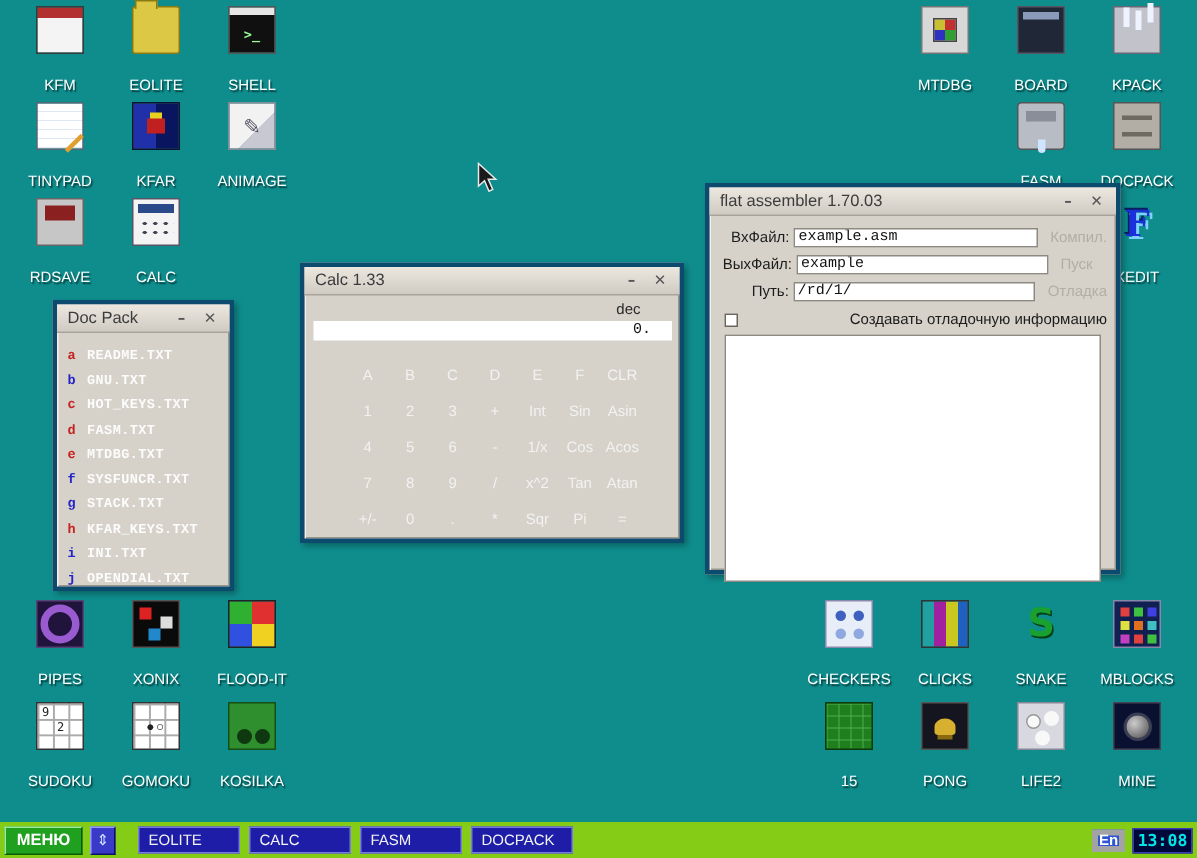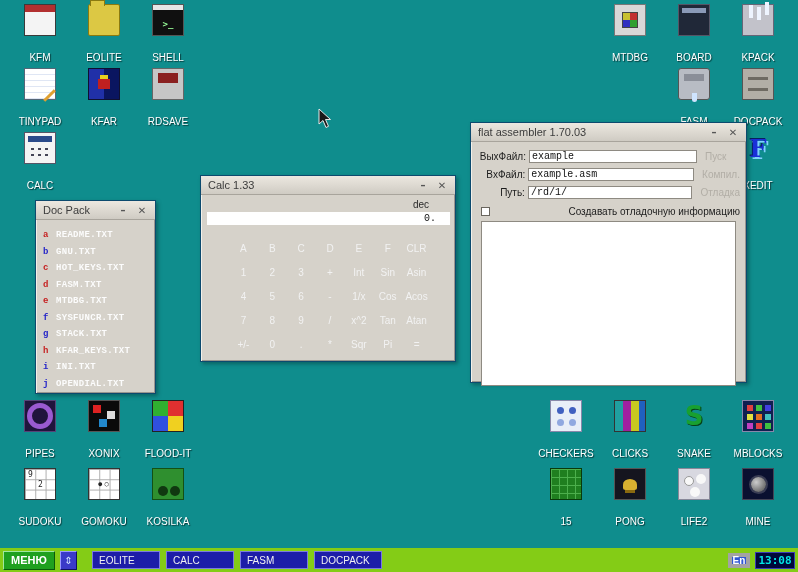--- a/index.html
+++ b/index.html
@@ -67,21 +67,21 @@
   .ic-kosilka::before { content:""; position:absolute; bottom:3px; left:5px; width:10px; height:10px; border-radius:50%; background:#103810; box-shadow:12px 0 0 #103810; }
   .ic-fifteen { background:#1f7f1f; border:1px solid #0a3a0a; background-image:linear-gradient(#4caf4c 1px,transparent 1px),linear-gradient(90deg,#4caf4c 1px,transparent 1px); background-size:8px 8px; }
   .ic-pong { background:#15151f; border:1px solid #555; }
   .ic-pong::before { content:""; width:14px; height:11px; background:#d8b030; border-radius:50% 50% 20% 20%; box-shadow:0 5px 0 -2px #8a6a10; }
   .ic-life2 { background:#d8d8e0; border:1px solid #889; }
   .ic-life2::before { content:""; position:absolute; left:5px; top:7px; width:8px; height:8px; border-radius:50%; background:#f8f8f8; border:1px solid #999; box-shadow:12px -2px 0 #f8f8f8,6px 11px 0 #f8f8f8; }
   .ic-mine { background:#0a1030; border:1px solid #445; }
   .ic-mine::before { content:""; width:15px; height:15px; border-radius:50%; background:radial-gradient(circle at 35% 35%,#ccc,#4a4a4a); box-shadow:0 0 0 2px rgba(130,130,140,.4); }
 
   
-  .window { position:absolute; z-index:10; background:#d6d2ca; border:1px solid #0c4a6e; box-shadow:inset 1px 1px 0 #f4f1ea,inset -1px -1px 0 #9a968e,2px 2px 4px rgba(0,0,0,.3); }
+  .window { position:absolute; z-index:10; background:#d6d2ca; border:3px solid #0c4a6e; box-shadow:inset 1px 1px 0 #f4f1ea,inset -1px -1px 0 #9a968e,2px 2px 4px rgba(0,0,0,.3); }
   .titlebar { height:19px; display:flex; align-items:center; padding:0 7px; background:linear-gradient(180deg,#ece8e0,#cfcbc3); border-bottom:1px solid #a8a49c; font-size:11px; color:#3c3c3c; }
   .titlebar .title { flex:1; white-space:nowrap; }
   .win-btn { width:12px; text-align:center; color:#555; font:bold 10px "DejaVu Sans",sans-serif; margin-left:7px; }
   .win-min::before { content:"–"; }
   .win-close::before { content:"✕"; }
 
   
   .win-docpack { left:35px; top:200px; width:121px; height:194px; }
   .doc-list { padding:7px 6px 0 7px; }
   .doc-row { display:flex; align-items:center; height:16.5px; font:bold 9px "Liberation Mono",monospace; }
@@ -142,20 +142,24 @@
     </div>
     <div class="icon-cell">
       <div class="icon32 ic-tinypad"></div>
       <div class="icon-label">TINYPAD</div>
     </div>
     <div class="icon-cell">
       <div class="icon32 ic-kfar"></div>
       <div class="icon-label">KFAR</div>
     </div>
     <div class="icon-cell">
+      <div class="icon32 ic-animage"></div>
+      <div class="icon-label">ANIMAGE</div>
+    </div>
+    <div class="icon-cell">
       <div class="icon32 ic-rdsave"></div>
       <div class="icon-label">RDSAVE</div>
     </div>
     <div class="icon-cell">
       <div class="icon32 ic-calc"></div>
       <div class="icon-label">CALC</div>
     </div>
   </div>
 
   <div class="icons-tr">
@@ -396,28 +400,28 @@
   </div>
 
   <div class="window win-fasm">
     <div class="titlebar">
       <span class="title">flat assembler 1.70.03</span>
       <span class="win-btn win-min"></span>
       <span class="win-btn win-close"></span>
     </div>
     <div class="fasm-body">
       <div class="fasm-row">
+        <span class="fasm-label">ВхФайл:</span>
+        <input class="fasm-input" value="example.asm" style="">
+        <span class="fasm-action">Компил.</span>
+      </div>
+      <div class="fasm-row">
         <span class="fasm-label">ВыхФайл:</span>
         <input class="fasm-input" value="example" style="">
         <span class="fasm-action">Пуск</span>
-      </div>
-      <div class="fasm-row">
-        <span class="fasm-label">ВхФайл:</span>
-        <input class="fasm-input" value="example.asm" style="">
-        <span class="fasm-action">Компил.</span>
       </div>
       <div class="fasm-row">
         <span class="fasm-label">Путь:</span>
         <input class="fasm-input" value="/rd/1/" style="">
         <span class="fasm-action">Отладка</span>
       </div>
       <div class="fasm-check-row">
         <span class="checkbox"></span>
         <span class="fasm-check-label">Создавать отладочную информацию</span>
       </div>

